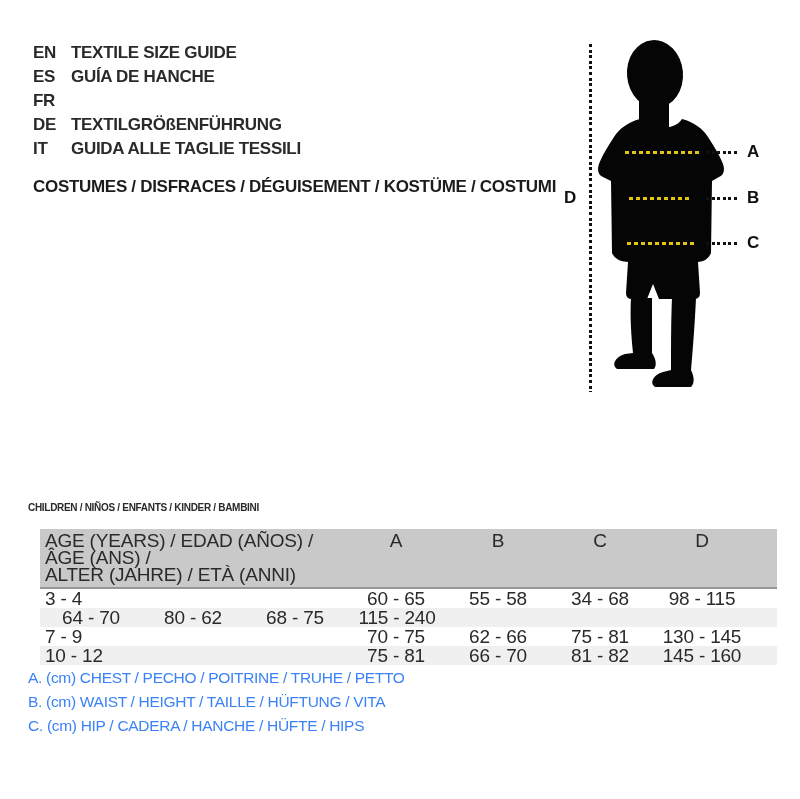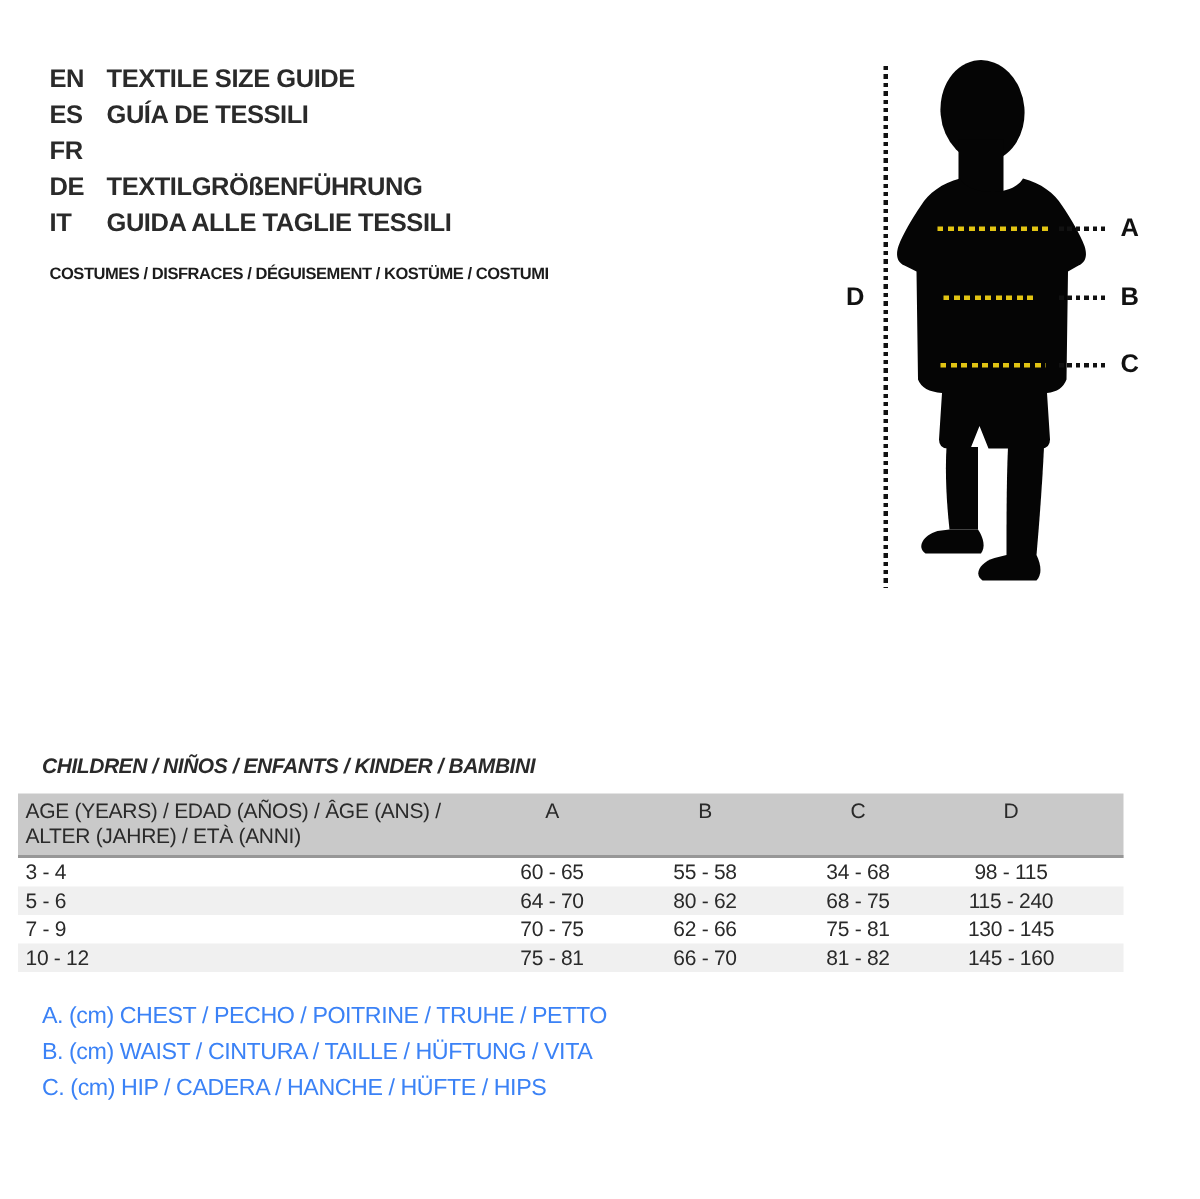--- a/index.html
+++ b/index.html
@@ -5,40 +5,40 @@
   html,body{margin:0;padding:0;background:#ffffff;}
   .page{
     position:relative;width:800px;height:799px;background:#ffffff;overflow:hidden;
     font-family:"Liberation Sans","DejaVu Sans",sans-serif;color:#232323;
   }
   
   .lang-list{position:absolute;left:33px;top:41px;font-size:17px;line-height:24px;letter-spacing:-0.3px;font-weight:bold;color:#2a2a2a;}
   .lang-row{display:flex;}
   .lang-code{width:38px;flex:0 0 38px;}
   
-  .category-title{position:absolute;left:33px;top:177px;font-size:11px;font-weight:bold;letter-spacing:-0.3px;color:#1c1c1c;}
+  .category-title{position:absolute;left:33px;top:177px;font-size:17px;font-weight:bold;letter-spacing:-0.3px;color:#1c1c1c;}
   
   .height-line{position:absolute;left:589px;top:44px;width:2.6px;height:348px;
     background:repeating-linear-gradient(to bottom,#111 0 3px,transparent 3px 5.6px);}
   .d-label{position:absolute;left:564px;top:188px;font-size:17px;font-weight:bold;color:#111;}
   .silhouette{position:absolute;left:595px;top:35px;width:175px;height:360px;}
   .measure-yellow{position:absolute;height:3px;
     background:repeating-linear-gradient(to right,#e2c413 0 4px,transparent 4px 7px);}
   .my-a{left:625px;top:151px;width:74px;}
   .my-b{left:629px;top:197px;width:62px;}
   .my-c{left:627px;top:242px;width:70px;}
   .leader{position:absolute;left:706px;width:32px;height:2.6px;
     background:repeating-linear-gradient(to right,#111 0 3px,transparent 3px 5.6px);}
   .ld-a{top:151px;} .ld-b{top:197px;} .ld-c{top:242px;}
   .abc-label{position:absolute;left:747px;font-size:17px;font-weight:bold;line-height:18px;color:#111;}
   .al-a{top:143px;} .al-b{top:189px;} .al-c{top:234px;}
   
-  .section-title{position:absolute;left:28px;top:502px;font-size:14px;letter-spacing:-0.3px;font-weight:bold;color:#2a2a2a;font-style:italic;}
+  .section-title{position:absolute;left:28px;top:502px;font-size:10px;letter-spacing:-0.3px;font-weight:bold;color:#2a2a2a;}
   
-  .size-table{position:absolute;left:12px;top:529px;width:737px;font-size:14px;letter-spacing:-0.2px;color:#2a2a2a;}
+  .size-table{position:absolute;left:40px;top:529px;width:737px;font-size:19px;letter-spacing:-0.2px;color:#2a2a2a;}
   .thead{display:flex;background:#c9c9c9;border-bottom:2px solid #979797;padding:3px 0 4px;}
   .thead .col-age div{line-height:17px;}
   .thead .col-val{line-height:17px;}
   .col-age{width:305px;flex:0 0 305px;padding-left:5px;box-sizing:border-box;}
   .col-val{width:102px;flex:0 0 102px;text-align:center;}
   .trow{display:flex;height:19px;line-height:19px;}
   .trow.stripe{background:#f0f0f0;}
   
   .legend{position:absolute;left:28px;top:666px;font-size:15.5px;line-height:24px;letter-spacing:-0.3px;color:#3b82f6;}
 </style>
@@ -47,21 +47,21 @@
 
 <div class="page">
 
   <div class="lang-list">
     <div class="lang-row">
       <span class="lang-code">EN</span>
       <span>TEXTILE SIZE GUIDE</span>
     </div>
     <div class="lang-row">
       <span class="lang-code">ES</span>
-      <span>GUÍA DE TESSILI</span>
+      <span>GUÍA DE HANCHE</span>
     </div>
     <div class="lang-row">
       <span class="lang-code">FR</span>
     </div>
     <div class="lang-row">
       <span class="lang-code">DE</span>
       <span>TEXTILGRÖßENFÜHRUNG</span>
     </div>
     <div class="lang-row">
       <span class="lang-code">IT</span>
@@ -118,21 +118,20 @@
     </div>
 
     <div class="trow">
       <div class="col-age">3 - 4</div>
       <div class="col-val">60 - 65</div>
       <div class="col-val">55 - 58</div>
       <div class="col-val">34 - 68</div>
       <div class="col-val">98 - 115</div>
     </div>
     <div class="trow stripe">
-      <div class="col-age">5 - 6</div>
       <div class="col-val">64 - 70</div>
       <div class="col-val">80 - 62</div>
       <div class="col-val">68 - 75</div>
       <div class="col-val">115 - 240</div>
     </div>
     <div class="trow">
       <div class="col-age">7 - 9</div>
       <div class="col-val">70 - 75</div>
       <div class="col-val">62 - 66</div>
       <div class="col-val">75 - 81</div>
@@ -142,17 +141,17 @@
       <div class="col-age">10 - 12</div>
       <div class="col-val">75 - 81</div>
       <div class="col-val">66 - 70</div>
       <div class="col-val">81 - 82</div>
       <div class="col-val">145 - 160</div>
     </div>
   </div>
 
   <div class="legend">
     <div>A. (cm) CHEST / PECHO / POITRINE / TRUHE / PETTO</div>
-    <div>B. (cm) WAIST / CINTURA / TAILLE / HÜFTUNG / VITA</div>
+    <div>B. (cm) WAIST / HEIGHT / TAILLE / HÜFTUNG / VITA</div>
     <div>C. (cm) HIP / CADERA / HANCHE / HÜFTE / HIPS</div>
   </div>
 
 </div>
 
 </body></html>

